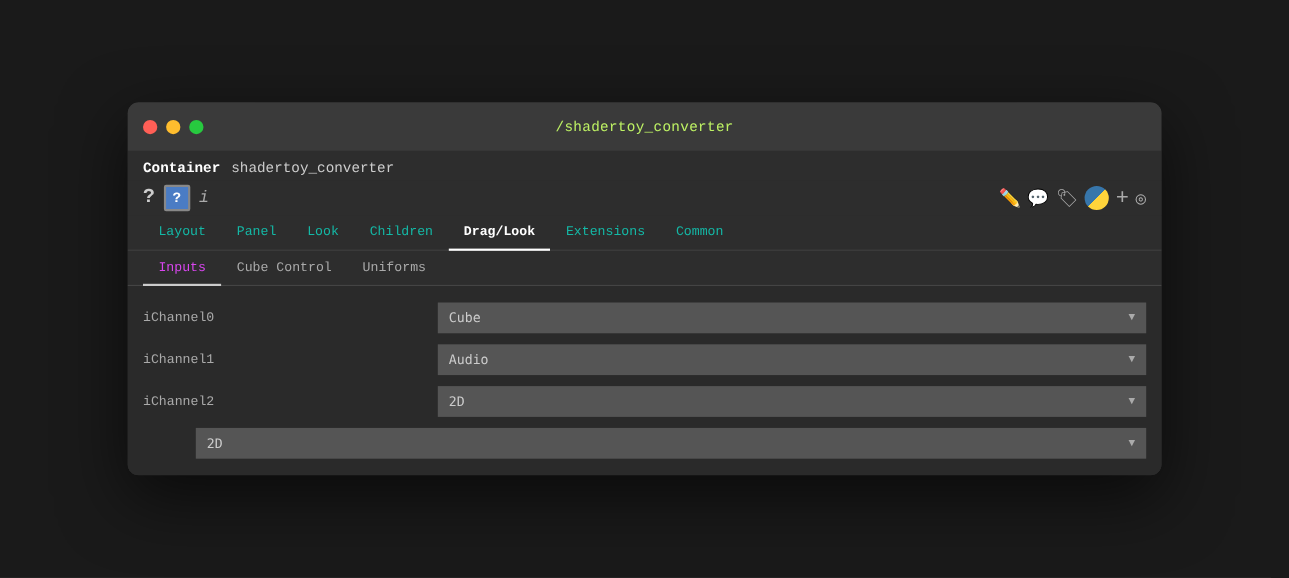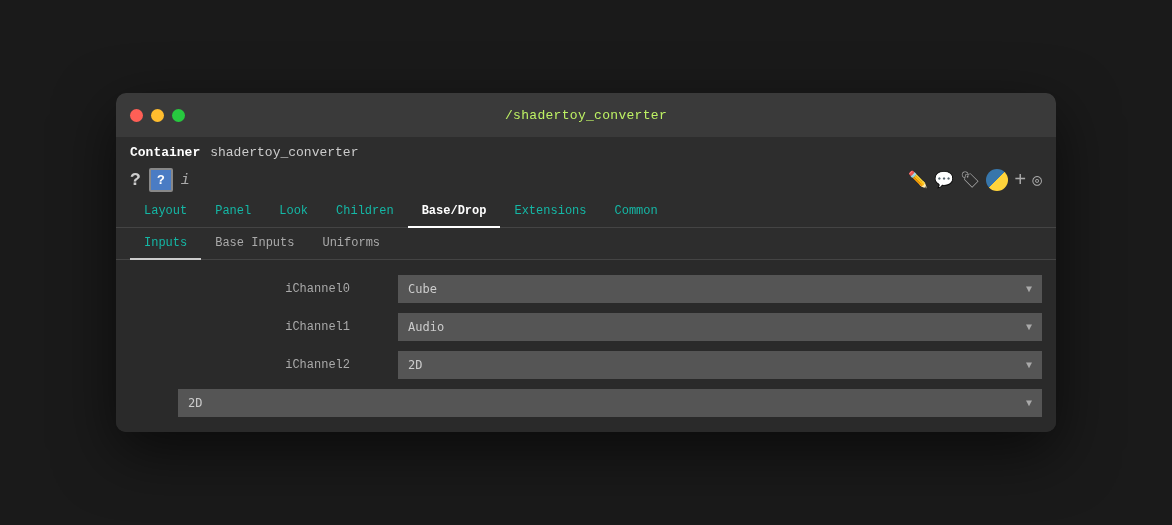--- a/index.html
+++ b/index.html
@@ -190,42 +190,41 @@
     .sub-tab {
       color: #aaaaaa;
       font-size: 12px;
       padding: 8px 14px;
       cursor: pointer;
       border-bottom: 2px solid transparent;
       margin-bottom: -1px;
     }
 
     .sub-tab.active {
-      color: #14b8a6;
+      color: #d946ef;
       border-bottom: 2px solid #cccccc;
     }
 
     
     .content {
       background: #2a2a2a;
       padding: 10px 0;
     }
 
     .channel-row {
       display: flex;
       align-items: center;
       padding: 5px 14px;
       gap: 0;
     }
 
     .channel-label {
       color: #aaaaaa;
       font-size: 12px;
       width: 220px;
-      text-align: right;
     }
 
     .channel-select-wrapper {
       flex: 1;
       position: relative;
       display: flex;
       align-items: center;
       padding-left: 48px;
     }
 
@@ -294,28 +293,28 @@
       <span class="icon-plus">+</span>
       <span class="icon-target">◎</span>
     </div>
   </div>
 
   <div class="tabs-row">
     <div class="tab">Layout</div>
     <div class="tab">Panel</div>
     <div class="tab">Look</div>
     <div class="tab">Children</div>
-    <div class="tab active">Base/Drop</div>
+    <div class="tab active">Drag/Look</div>
     <div class="tab">Extensions</div>
     <div class="tab">Common</div>
   </div>
 
   <div class="sub-tabs-row">
     <div class="sub-tab active">Inputs</div>
-    <div class="sub-tab">Base Inputs</div>
+    <div class="sub-tab">Cube Control</div>
     <div class="sub-tab">Uniforms</div>
   </div>
 
   <div class="content">
 
     <div class="channel-row">
       <span class="channel-label">iChannel0</span>
       <div class="channel-select-wrapper">
         <select>
           <option>Cube</option>

